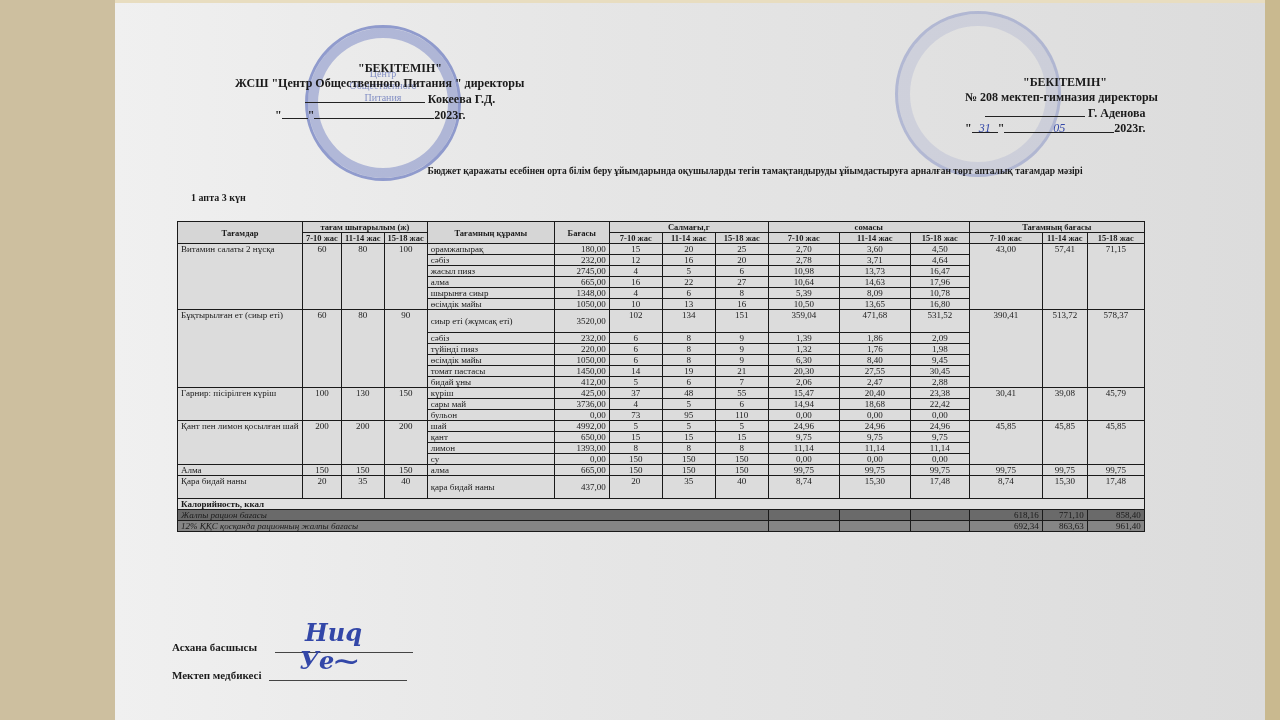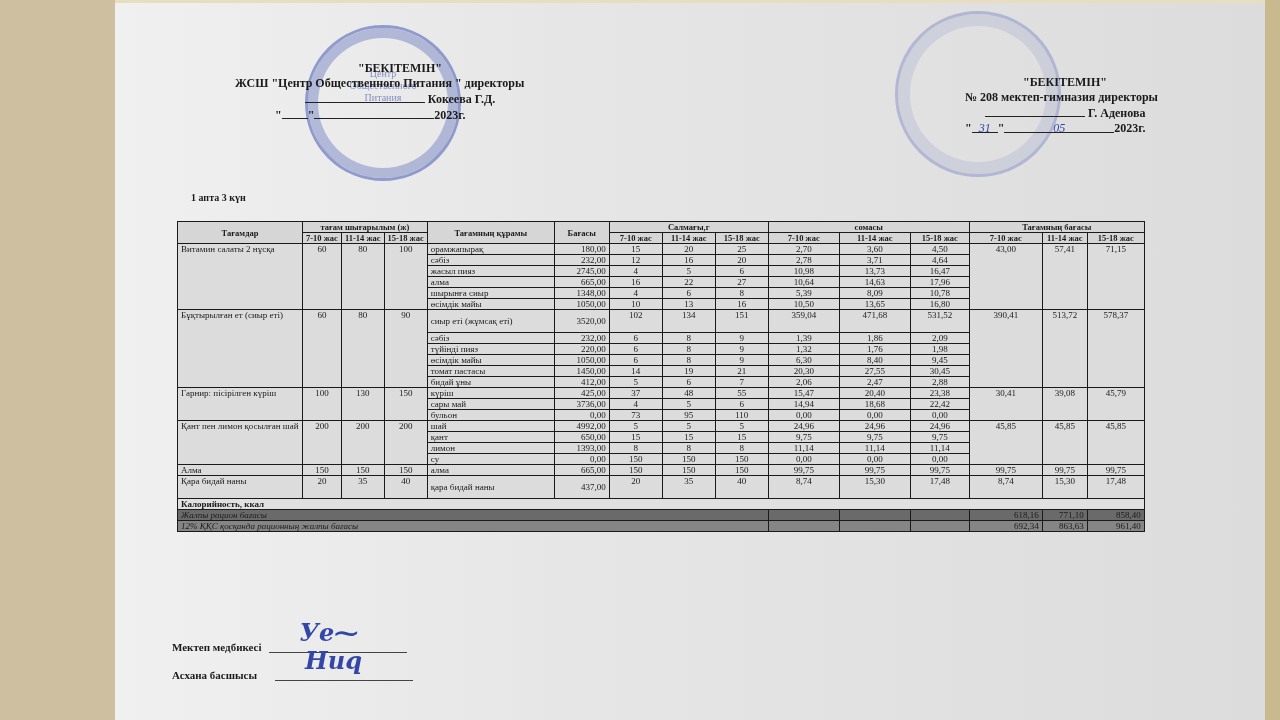--- a/index.html
+++ b/index.html
@@ -74,20 +74,21 @@
     <div class="l" style="padding-left:40px"><span>"</span><span class="uline" style="width:26px"></span><span>"</span><span class="uline" style="width:120px"></span><span>2023г.</span></div>
   </div>
 
   <div class="approve approve-right">
     <div class="l center">"БЕКІТЕМІН"</div>
     <div class="l">№ 208 мектеп-гимназия директоры</div>
     <div class="l" style="padding-left:20px"><span class="uline" style="width:100px"></span> <span>Г. Аденова</span></div>
     <div class="l">"<span class="uline" style="width:26px;text-align:center;font-style:italic;color:#3347a8;font-weight:normal">31</span>"<span class="uline" style="width:110px;text-align:center;font-style:italic;color:#3347a8;font-weight:normal">05</span><span>2023г.</span></div>
   </div>
 
+  <div class="title title1">Бюджет қаражаты есебінен орта білім беру ұйымдарында оқушыларды тегін тамақтандыруды ұйымдастыруға арналған төрт апталық тағамдар мәзірі</div>
   <div class="week">1 апта 3 күн</div>
 
   <table class="menu" id="menuTable">
     <thead>
       <tr>
         <th rowspan="2" style="width:118px">Тағамдар</th>
         <th colspan="3">тағам шығарылым  (ж)</th>
         <th rowspan="2" style="width:120px">Тағамның құрамы</th>
         <th rowspan="2" style="width:48px">Бағасы</th>
         <th colspan="3">Салмағы,г</th>
@@ -383,25 +384,25 @@
           <td></td>
         <td class="v">692,34</td>
         <td class="v">863,63</td>
         <td class="v">961,40</td>
       </tr>
     </tfoot>
   </table>
 
   <div class="signs">
     <div class="sign-row">
+      <span>Асхана басшысы</span>
+      <span class="sign-line" style="margin-left:18px">
+          <span class="scribble">Ниq</span>
+        </span>
+    </div>
+    <div class="sign-row">
       <span>Мектеп медбикесі</span>
       <span class="sign-line">
           <span class="scribble">Уе⁓</span>
         </span>
     </div>
-    <div class="sign-row">
-      <span>Асхана басшысы</span>
-      <span class="sign-line" style="margin-left:18px">
-          <span class="scribble">Ниq</span>
-        </span>
-    </div>
   </div>
 </div>
 
 </body></html>

